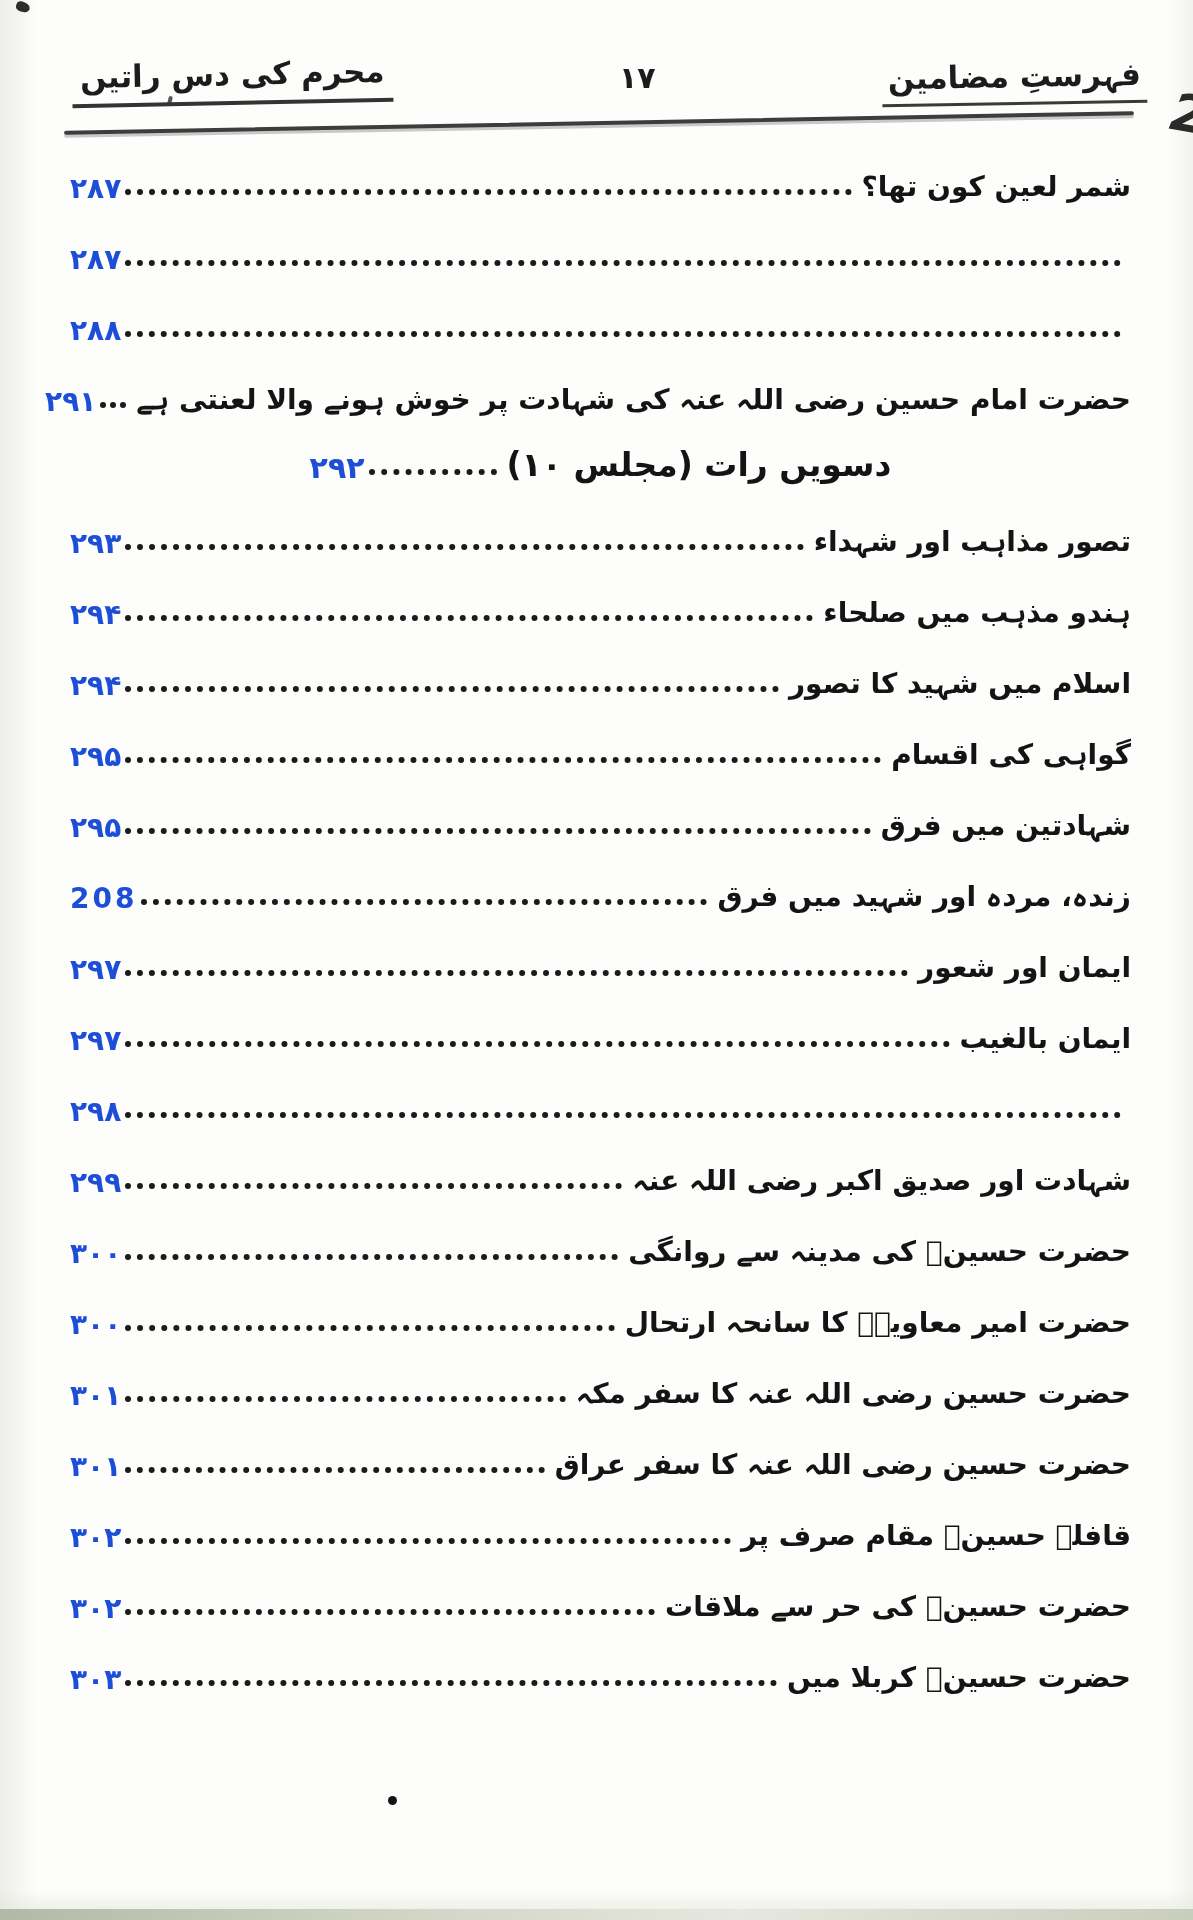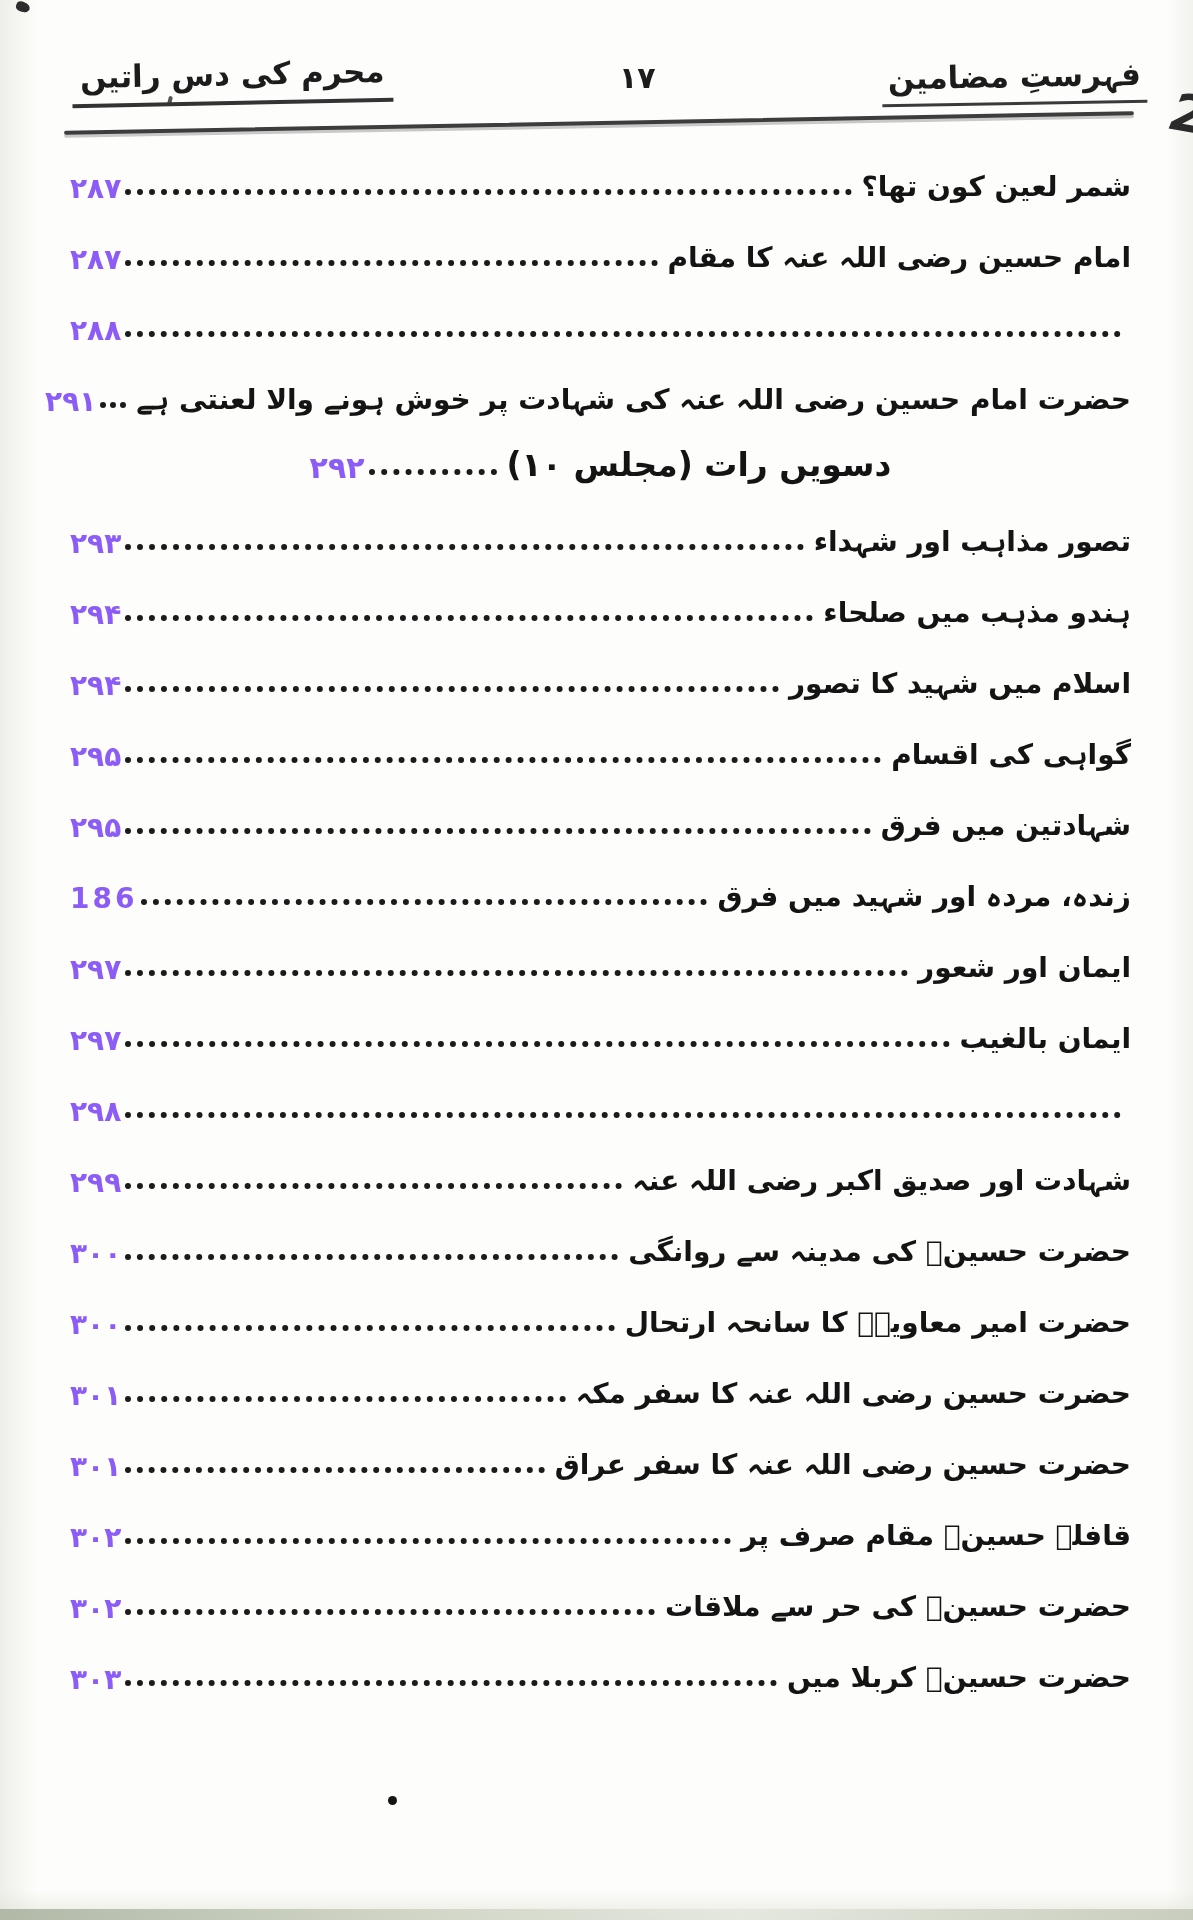--- a/index.html
+++ b/index.html
@@ -41,21 +41,21 @@
   .row .t{
     font-size:28px;font-weight:600;color:#141414;white-space:nowrap;
     line-height:1.1;
   }
   .row .lead{
     flex:1 1 auto;min-width:26px;
     border-bottom:6px dotted #1b1b1b;
     margin:0 10px 8px 4px;
   }
   .row .p{
-    font-size:28px;font-weight:700;color:#8b5cf6;letter-spacing:3px;
+    font-size:28px;font-weight:700;color:#1d4ed8;letter-spacing:3px;
     line-height:1.05;
   }
   .row.heading{justify-content:center;padding-bottom:10px;}
   .row.heading .t{font-size:33px;font-weight:800;margin-top:12px;}
   .row.heading .lead{flex:0 0 128px;}
   .row.heading .p{font-size:30px;font-weight:800;}
   
   .corner-mark{
     position:absolute;top:2px;left:16px;width:14px;height:10px;
     background:#2c2c2c;border-radius:40% 60% 55% 45%;transform:rotate(18deg);
@@ -92,21 +92,20 @@
 
 <div class="rule"></div>
 
 <div class="toc" id="toc">
     <div class="row">
       <span class="t">شمر لعین کون تھا؟</span>
       <div class="lead"></div>
       <span class="p">۲۸۷</span>
     </div>
     <div class="row">
-      <span class="t">امام حسین رضی اللہ عنہ کا مقام</span>
       <div class="lead"></div>
       <span class="p">۲۸۷</span>
     </div>
     <div class="row">
       <div class="lead"></div>
       <span class="p">۲۸۸</span>
     </div>
     <div class="row">
       <span class="t">حضرت امام حسین رضی اللہ عنہ کی شہادت پر خوش ہونے والا لعنتی ہے</span>
       <div class="lead"></div>
@@ -138,21 +137,21 @@
       <span class="p">۲۹۵</span>
     </div>
     <div class="row">
       <span class="t">شہادتین میں فرق</span>
       <div class="lead"></div>
       <span class="p">۲۹۵</span>
     </div>
     <div class="row">
       <span class="t">زندہ، مردہ اور شہید میں فرق</span>
       <div class="lead"></div>
-      <span class="p">186</span>
+      <span class="p">208</span>
     </div>
     <div class="row">
       <span class="t">ایمان اور شعور</span>
       <div class="lead"></div>
       <span class="p">۲۹۷</span>
     </div>
     <div class="row">
       <span class="t">ایمان بالغیب</span>
       <div class="lead"></div>
       <span class="p">۲۹۷</span>

